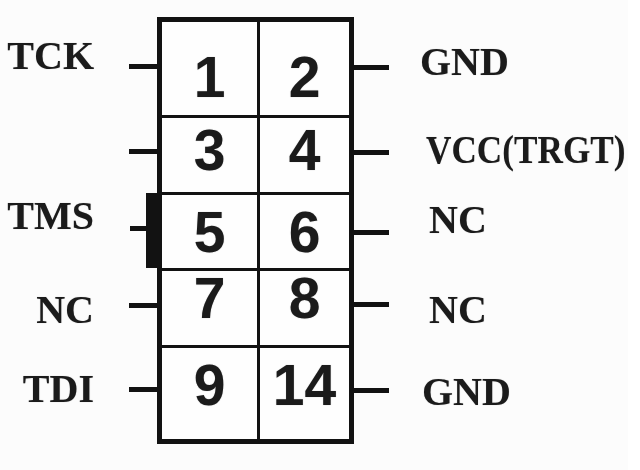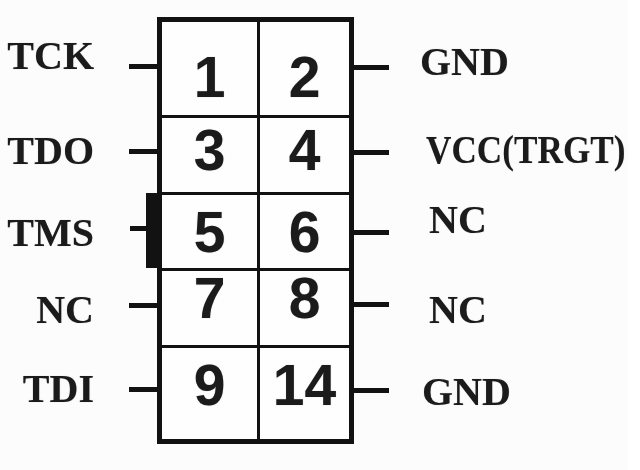--- a/index.html
+++ b/index.html
@@ -80,37 +80,36 @@
     font-weight: 700;
     font-size: 40px;
     line-height: 44px;
     color: var(--text);
     text-shadow: 0 0 1px rgba(0,0,0,0.3);
     white-space: nowrap;
   }
   .lbl.left { left: 0; width: 94px; text-align: right; }
   .lbl.tck { top: 34px; }
   .lbl.tdo { top: 129px; }
-  .lbl.tms { top: 211px; }
+  .lbl.tms { top: 194px; }
   .lbl.nc7 { top: 288px; }
   .lbl.tdi { top: 367px; }
 
   .lbl.gnd2  { left: 420px; top: 40px; }
   .lbl.vcc4  { left: 426px; top: 128px; transform: scaleX(0.88); transform-origin: left center; }
   .lbl.nc6   { left: 429px; top: 198px; }
   .lbl.nc8   { left: 429px; top: 288px; }
   .lbl.gnd10 { left: 422px; top: 370px; }
 </style>
 </head>
 <body>
 
 <div class="canvas">
 
   <div class="lbl left tck">TCK</div>
-  <div class="lbl left tdo">TDO</div>
   <div class="lbl left tms">TMS</div>
   <div class="lbl left nc7">NC</div>
   <div class="lbl left tdi">TDI</div>
 
   <div class="stub l1"></div>
   <div class="stub l3"></div>
   <div class="stub l5"></div>
   <div class="stub l7"></div>
   <div class="stub l9"></div>
 

